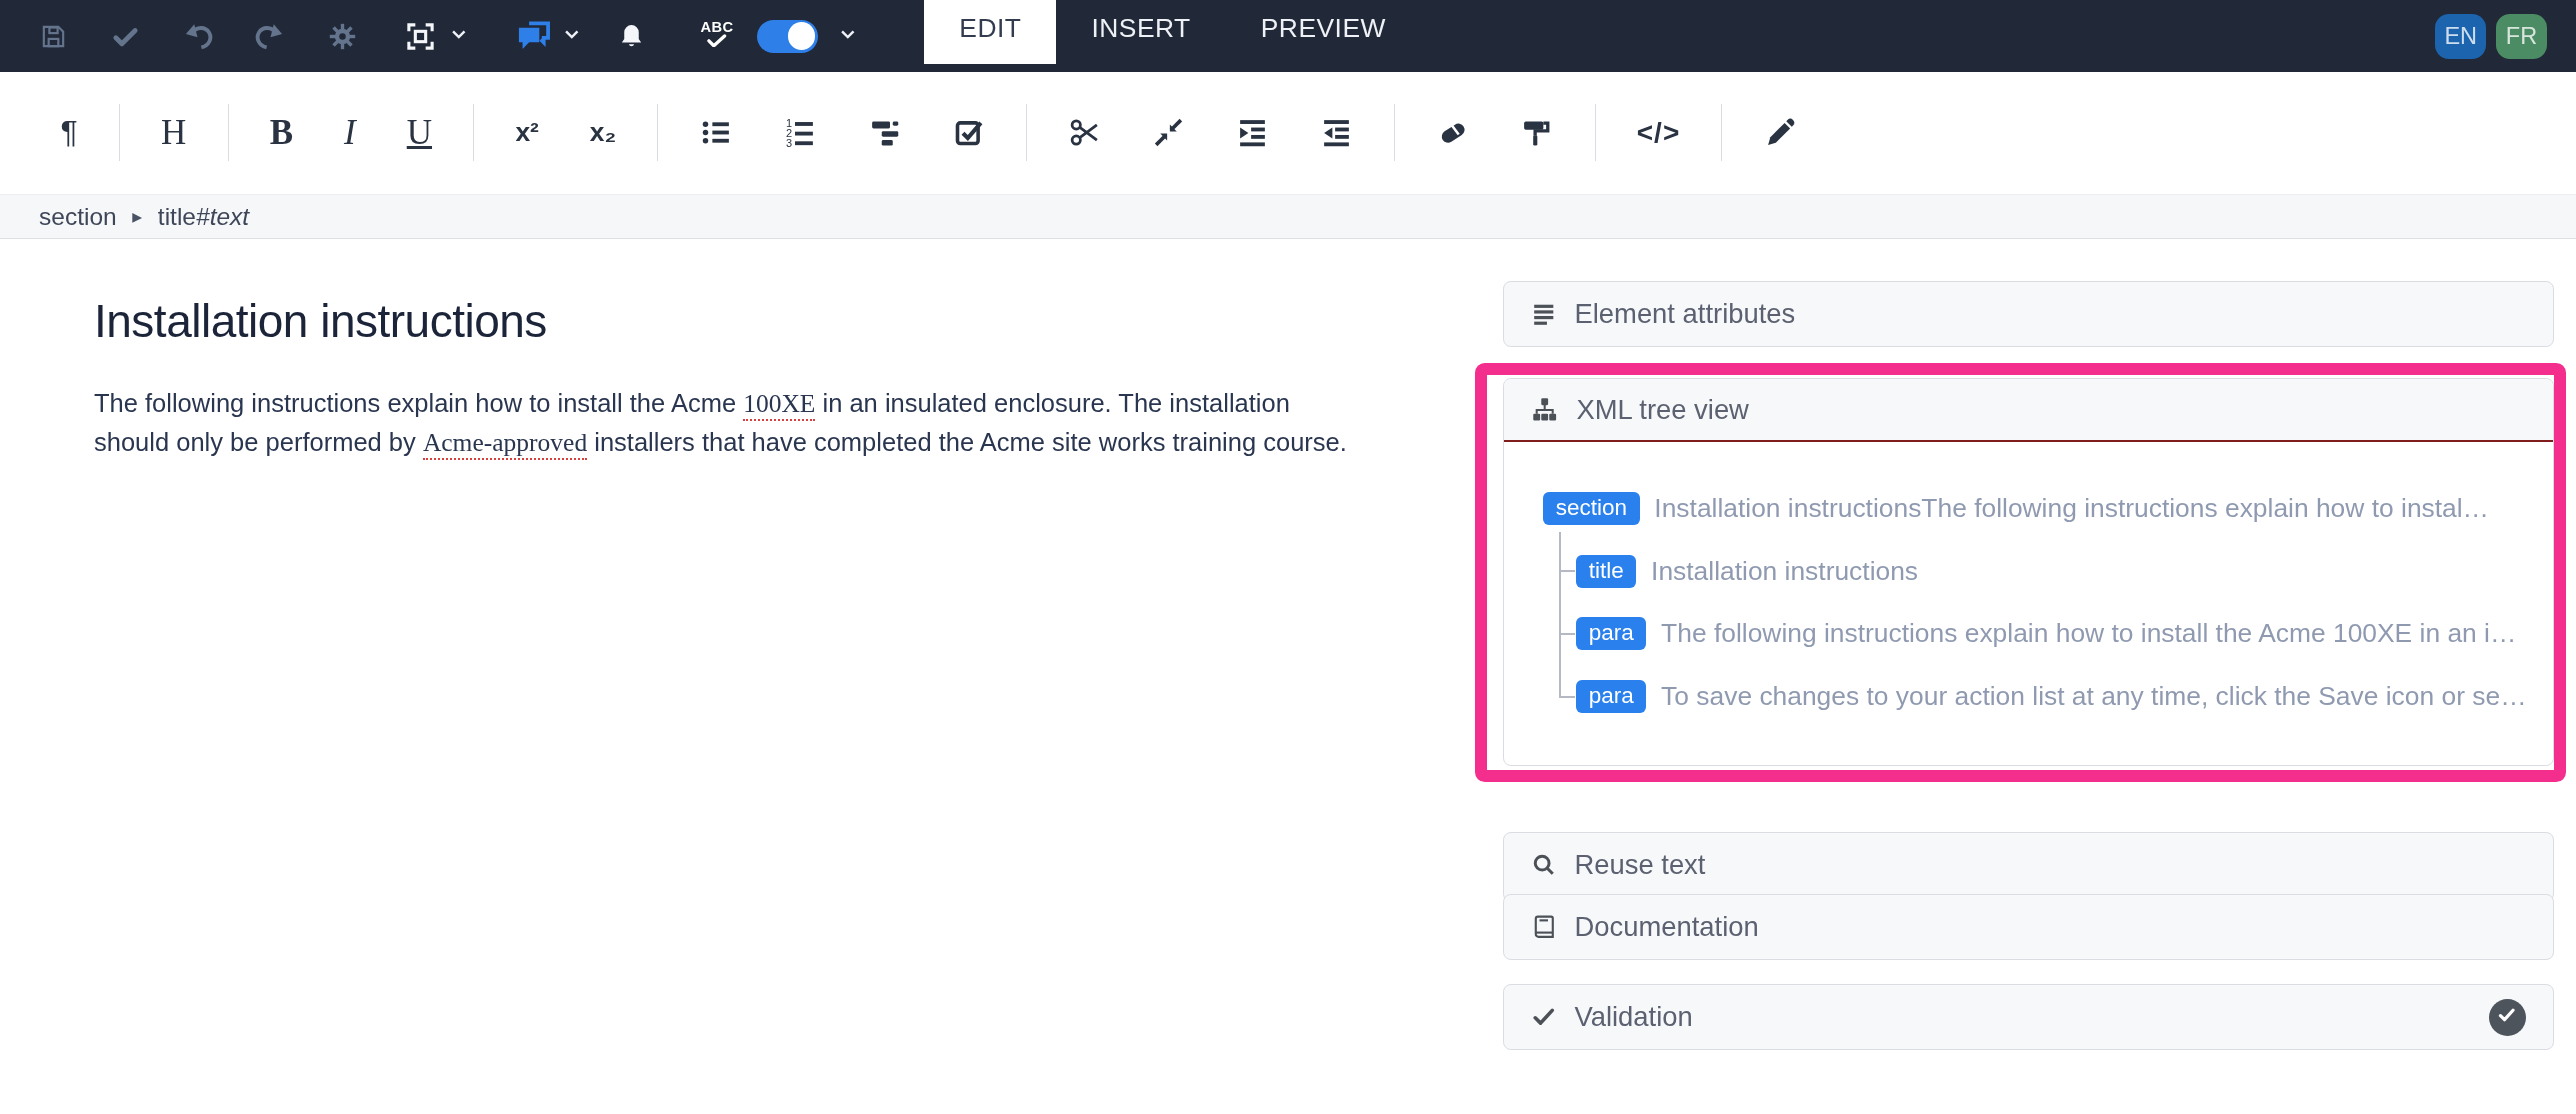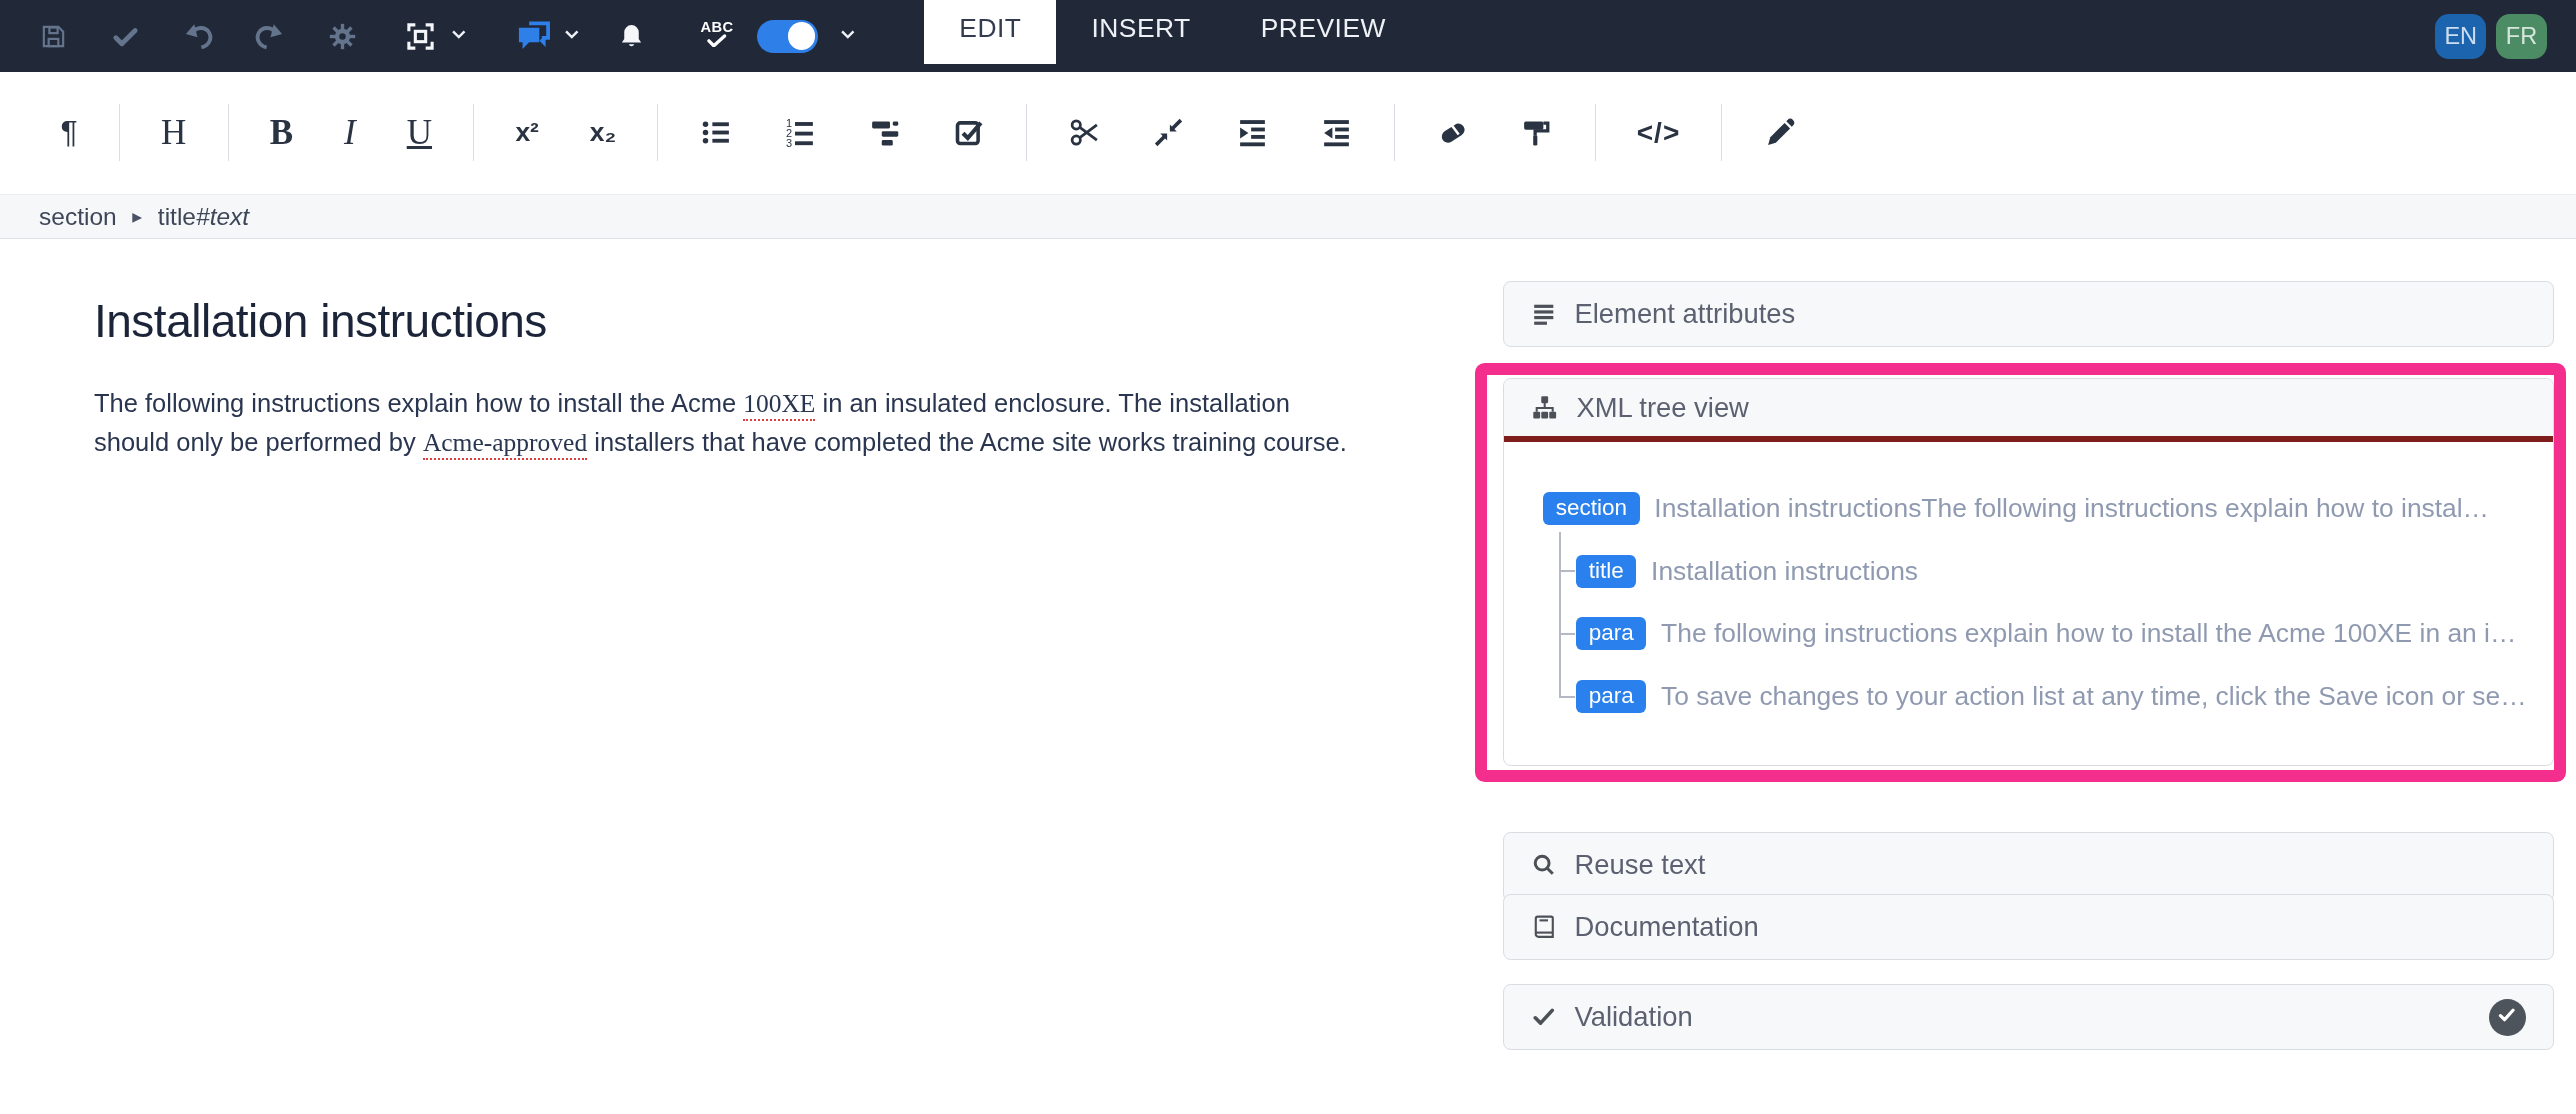--- a/index.html
+++ b/index.html
@@ -64,21 +64,21 @@
   .misspelled { border-bottom:2px dotted #d94040; padding-bottom:1px;font-family:Liberation Serif, serif; }
 
   
   .panel { position:absolute; left:1503px; width:1051px; background:#f7f8fa;
            border:1px solid #d9dce1; border-radius:7.8px; }
   .panel-header { height:63px; display:flex; align-items:center; padding:0 27.4px;
                   font-size:27.4px; color:#5b6170; cursor:pointer; }
   .ph-icon { margin-right:17.6px; color:#4c5158; display:flex; align-items:center; }
   .panel-ea  { top:281px; height:66px; }
   .panel-xml { top:378px; height:388px; background:#ffffff; }
-  .panel-xml .panel-header { background:#f7f8fa; border-bottom:6px solid #7f1d1d;
+  .panel-xml .panel-header { background:#f7f8fa; border-bottom:2px solid #7f1d1d;
                              border-radius:7.8px 7.8px 0 0; }
   .panel-reuse { top:832px; height:70px; }
   .panel-doc   { top:894px; height:66px; }
   .panel-val   { top:984px; height:66px; }
 
   .hl-pink { position:absolute; left:1475px; top:363px; width:1091px; height:419px;
              border:12.7px solid #f42e8d; border-radius:9.8px; pointer-events:none; }
 
   
   .tree { position:absolute; left:0; top:63px; right:0; bottom:0; }

